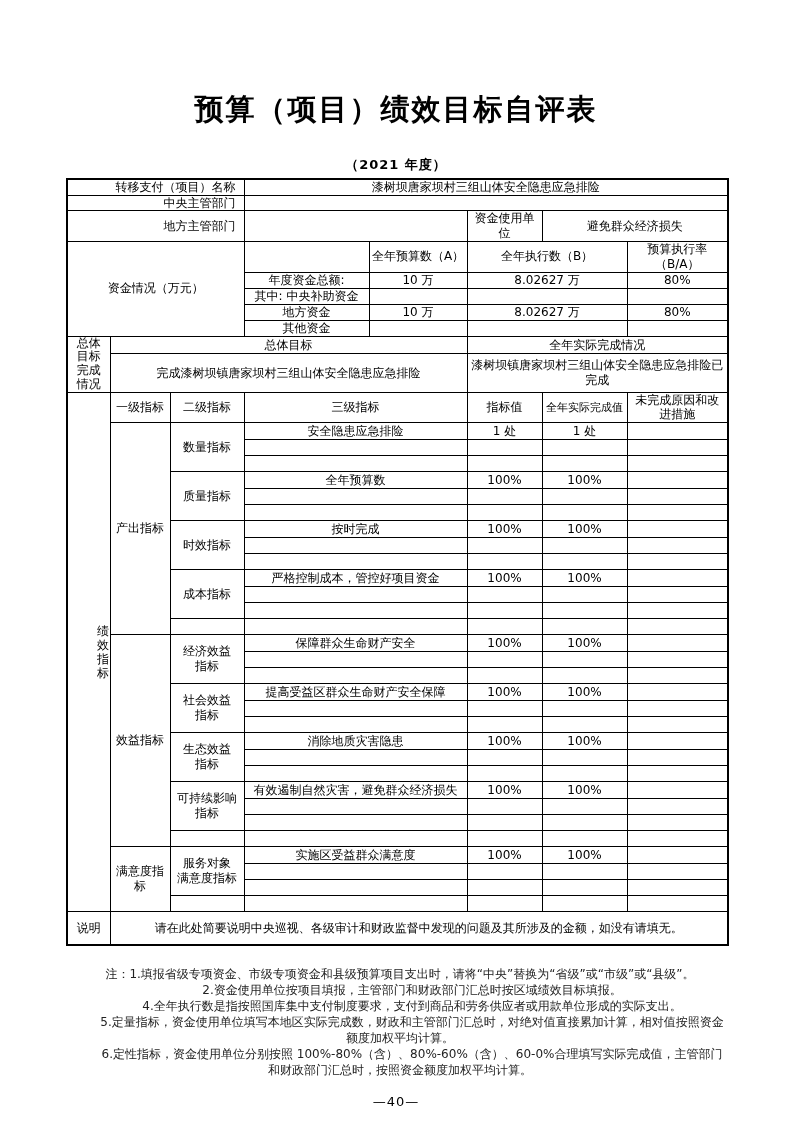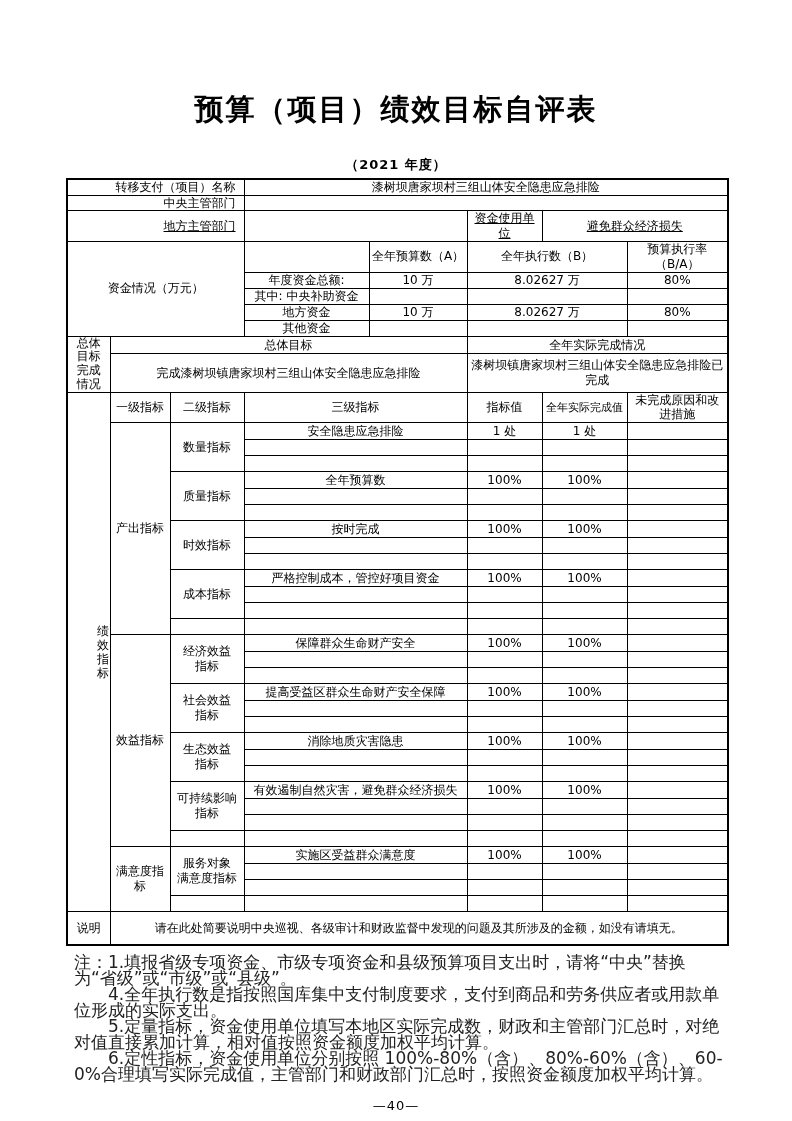--- a/index.html
+++ b/index.html
@@ -41,25 +41,26 @@
     padding: 0 2px;
     white-space: pre-line;
     overflow: hidden;
   }
   table.eval td.r { text-align: right; padding-right: 8px; }
   
   table.eval td.v1 { padding: 0 29px; line-height: 1.18; }
   table.eval td.v2 { padding: 0 8px;  line-height: 1.15; }
   table.eval td.fit { font-size: 11px; }
   .notes {
-    margin: 8px 0 0 74px;
+    margin: 20px 0 0 74px;
     width: 652px;
-    font-size: 17px;
+    font-size: 12px;
     line-height: 16px;
     color: #222;
+    text-align: center;
   }
   .note { text-indent: 2em; }
   .note.first { text-indent: 0; }
   .page-number {
     margin-top: 16px;
     text-align: center;
     font-size: 13px;
     letter-spacing: 1px;
   }
 </style>
@@ -82,21 +83,21 @@
   </colgroup>
   <tbody>
       <tr style="height: 15px;">
         <td colspan="3" class="r">转移支付（项目）名称</td>
         <td colspan="5">漆树坝唐家坝村三组山体安全隐患应急排险</td>
       </tr>
       <tr style="height: 15px;">
         <td colspan="3" class="r">中央主管部门</td>
         <td colspan="5"></td>
       </tr>
-      <tr style="height: 17px; text-decoration: underline;">
+      <tr style="height: 17px;">
         <td colspan="3" class="r">地方主管部门</td>
         <td colspan="2"></td>
         <td>资金使用单位</td>
         <td colspan="2">避免群众经济损失</td>
       </tr>
       <tr style="height: 31px;">
         <td colspan="3" rowspan="5">资金情况（万元）</td>
         <td></td>
         <td>全年预算数（A）</td>
         <td colspan="2">全年执行数（B）</td>
@@ -347,18 +348,19 @@
       </tr>
       <tr style="height: 34px;">
         <td>说明</td>
         <td colspan="7">请在此处简要说明中央巡视、各级审计和财政监督中发现的问题及其所涉及的金额，如没有请填无。</td>
       </tr>
     </tbody>
 </table>
 
 <div class="notes">
     <div class="note first">注：1.填报省级专项资金、市级专项资金和县级预算项目支出时，请将“中央”替换为“省级”或“市级”或“县级”。</div>
+    <div class="note">2.资金使用单位按项目填报，主管部门和财政部门汇总时按区域绩效目标填报。</div>
     <div class="note">4.全年执行数是指按照国库集中支付制度要求，支付到商品和劳务供应者或用款单位形成的实际支出。</div>
     <div class="note">5.定量指标，资金使用单位填写本地区实际完成数，财政和主管部门汇总时，对绝对值直接累加计算，相对值按照资金额度加权平均计算。</div>
     <div class="note">6.定性指标，资金使用单位分别按照 100%-80%（含）、80%-60%（含）、60-0%合理填写实际完成值，主管部门和财政部门汇总时，按照资金额度加权平均计算。</div>
   </div>
 
 <div class="page-number">—40—</div>
 
 </body></html>

